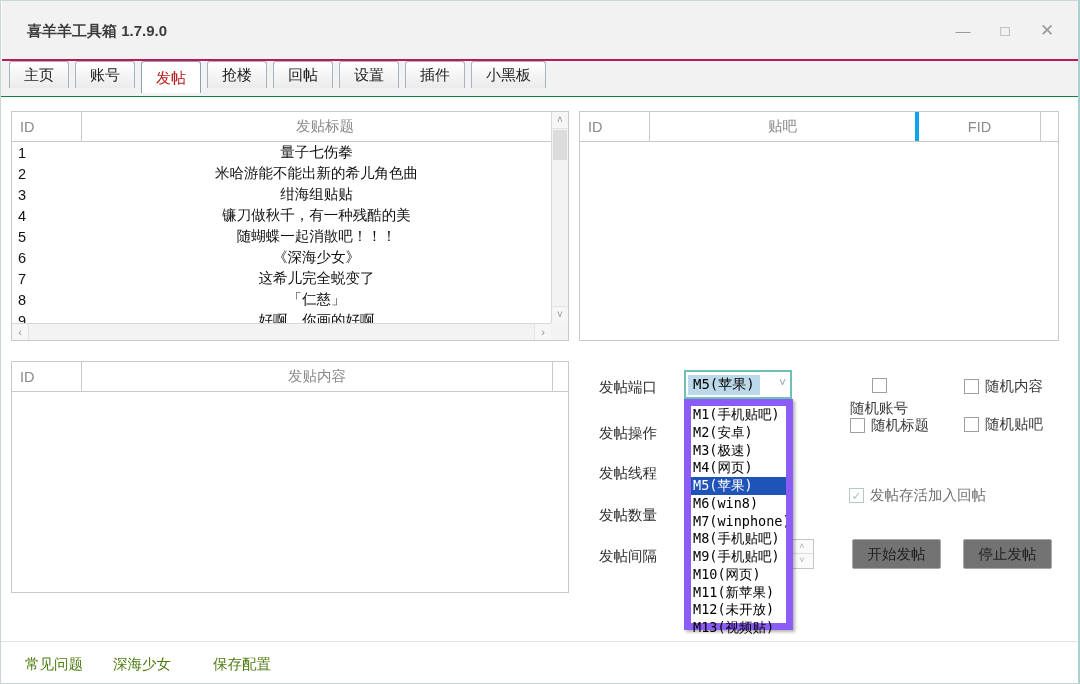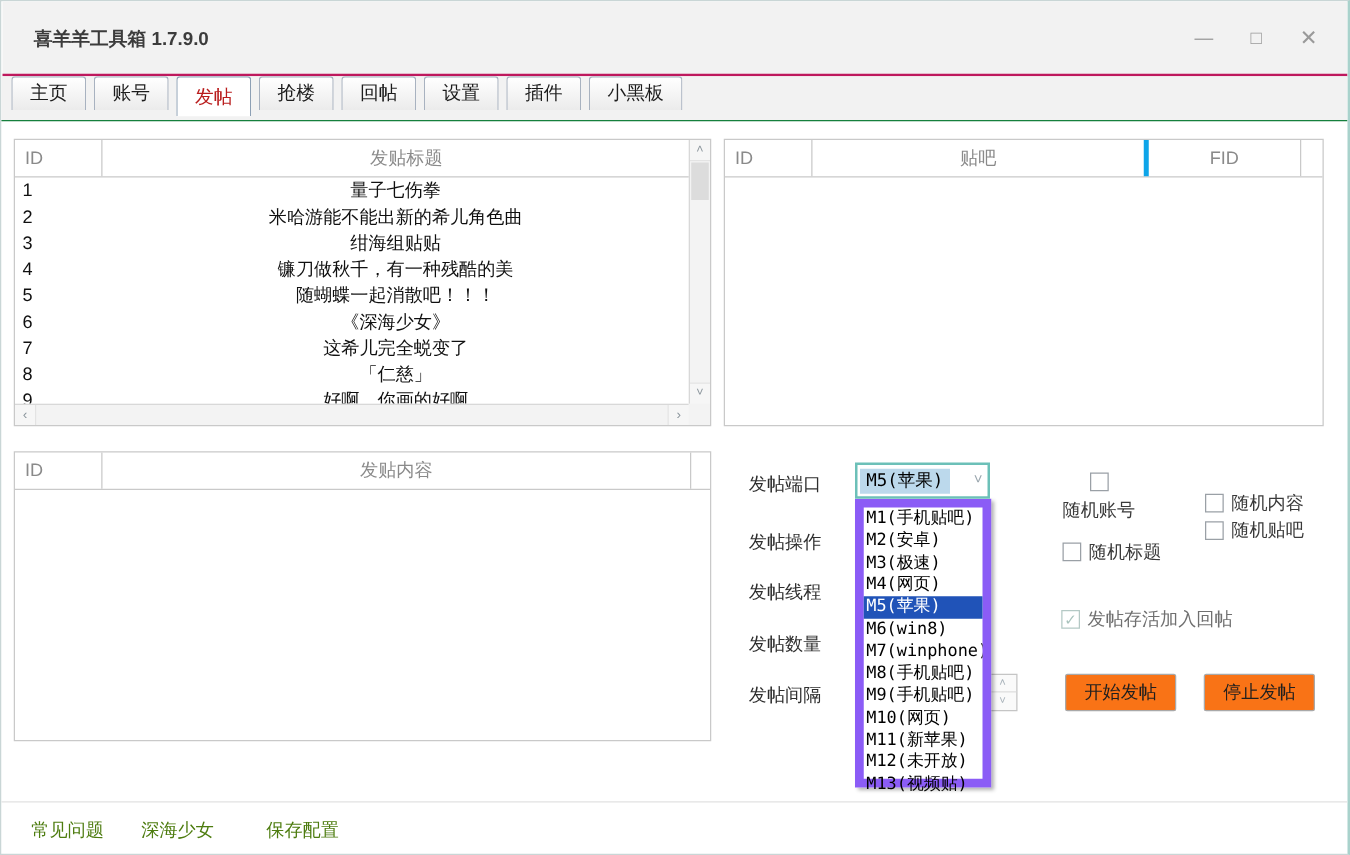--- a/index.html
+++ b/index.html
@@ -80,21 +80,21 @@
   .spin-half { height:14px; text-align:center; line-height:13px; font-size:9px; color:#a8b2ba; }
   .spin-half.top { border-bottom:1px solid #ddd; }
 
   .checkline { position:absolute; display:flex; align-items:center; gap:6px; }
   .cbox { width:15px; height:15px; border:1px solid #9aa0a6; background:#fff; flex:0 0 auto;
           text-align:center; line-height:14px; font-size:12px; }
   .cbox.checked { border-color:#b4c9c5; color:#a9c3bd; }
   .cblabel { font-size:14.5px; color:#3a3a3a; white-space:nowrap; }
   .cblabel.dim { color:#707070; }
 
-  .pbutton { position:absolute; width:89px; height:30px; border:1px solid #a9a9a9; background:#f97316;
+  .pbutton { position:absolute; width:89px; height:30px; border:1px solid #a9a9a9; background:#737373;
              border-radius:2px; font-size:14.5px; color:#1f1f1f; text-align:center; line-height:28px; }
 
   
   .footline { position:absolute; left:0; right:0; top:640px; border-top:1px solid #e2e2e2; }
   .flink { position:absolute; top:654px; font-size:14.5px; color:#4d7c0f; }
 </style>
 </head>
 <body>
 
 <div id="window">
@@ -220,25 +220,25 @@
     <div class="ditem">M10(网页)</div>
     <div class="ditem">M11(新苹果)</div>
     <div class="ditem">M12(未开放)</div>
     <div class="ditem">M13(视频贴)</div>
   </div>
 
   <div class="checkline" style="left:849px; top:377px;flex-direction:column;">
     <div class="cbox"></div>
     <div class="cblabel">随机账号</div>
   </div>
-  <div class="checkline" style="left:963px; top:392px;">
+  <div class="checkline" style="left:963px; top:376px;">
     <div class="cbox"></div>
     <div class="cblabel">随机内容</div>
   </div>
-  <div class="checkline" style="left:849px; top:415px;margin-top:16px;">
+  <div class="checkline" style="left:849px; top:415px;">
     <div class="cbox"></div>
     <div class="cblabel">随机标题</div>
   </div>
   <div class="checkline" style="left:963px; top:414px;">
     <div class="cbox"></div>
     <div class="cblabel">随机贴吧</div>
   </div>
   <div class="checkline" style="left:848px; top:485px;">
     <div class="cbox checked">✓</div>
     <div class="cblabel dim">发帖存活加入回帖</div>

